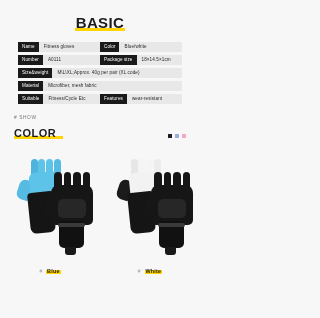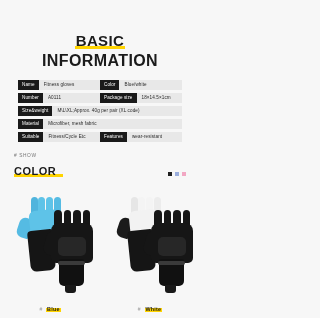--- a/index.html
+++ b/index.html
@@ -6,21 +6,21 @@
   html,body { width:200px; height:318px; }
   body {
     background:#f7f7f7;
     font-family:"Liberation Sans", sans-serif;
     color:#1b1b1b;
     overflow:hidden;
     position:relative;
   }
 
   
-  .title-block { text-align:center; padding-top:32px; }
+  .title-block { text-align:center; padding-top:14px; }
   .title-line1 {
     display:inline-block;
     position:relative;
     font-size:15px;
     font-weight:bold;
     letter-spacing:0.4px;
     line-height:17px;
   }
   .title-line1 .hl {
     position:absolute;
@@ -186,21 +186,20 @@
   .cap-word span.txt { position:relative; z-index:1; }
 </style>
 </head>
 <body>
 
 <div class="title-block">
   <div class="title-line1">
     <span class="hl"></span>
     <span class="txt">BASIC</span>
   </div>
-  <div class="title-line2">INFORMATION</div>
 </div>
 
 <div class="spec">
 
   <div class="spec-row">
     <div class="pair-left">
       <div class="lbl">Name</div>
       <div class="val">Fitness gloves</div>
     </div>
     <div class="pair-right">

